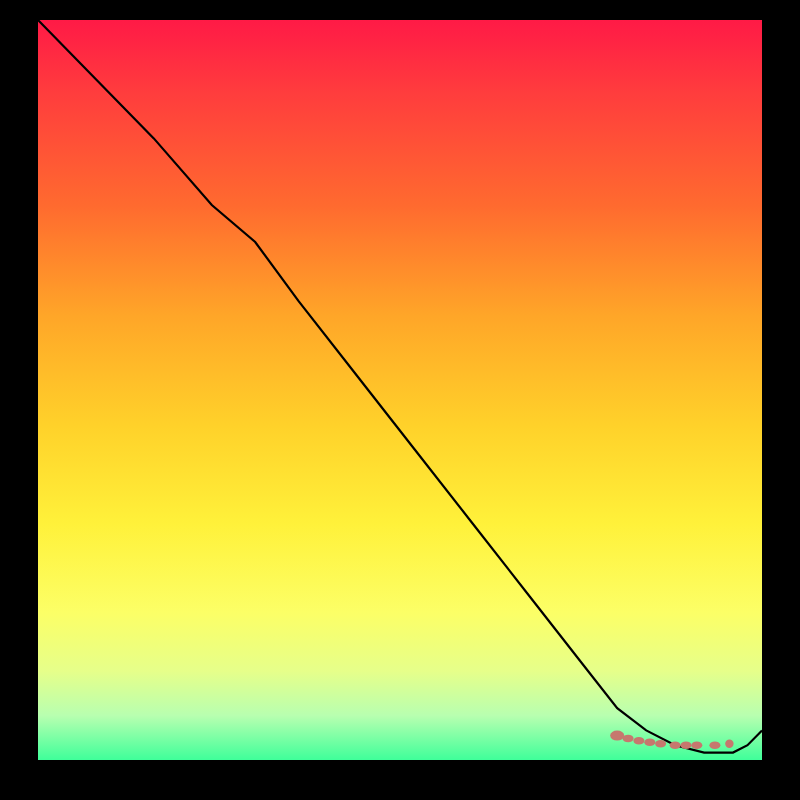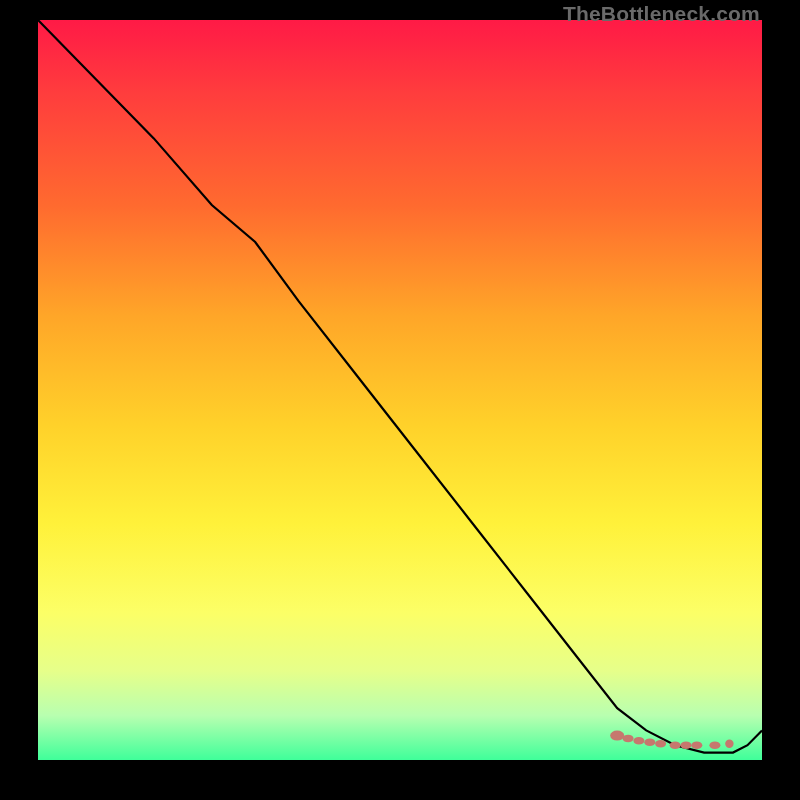--- a/index.html
+++ b/index.html
@@ -58,14 +58,13 @@
           <ellipse cx="611.8" cy="722.2" rx="5.5" ry="3.8" fill="#c6786e"></ellipse>
           <ellipse cx="622.6" cy="723.7" rx="5.5" ry="3.8" fill="#c6786e"></ellipse>
           <ellipse cx="637.1" cy="725.2" rx="5.5" ry="3.8" fill="#c6786e"></ellipse>
           <ellipse cx="648.0" cy="725.2" rx="5.5" ry="3.8" fill="#c6786e"></ellipse>
           <ellipse cx="658.8" cy="725.2" rx="5.5" ry="3.8" fill="#c6786e"></ellipse>
           <ellipse cx="676.9" cy="725.2" rx="5.5" ry="3.8" fill="#c6786e"></ellipse>
           <circle cx="691.4" cy="723.7" r="4.2" fill="#c6786e"></circle>
         </g>
     </svg>
   </div>
-  <div class="watermark">TheBottleneck.com</div>
 </div>
 
 </body></html>

